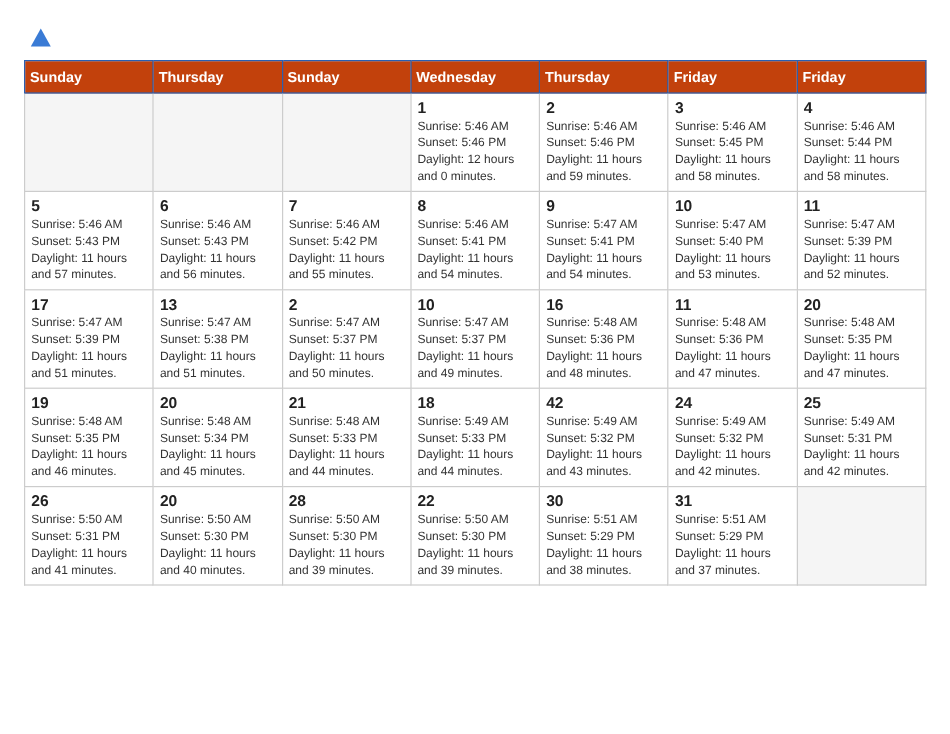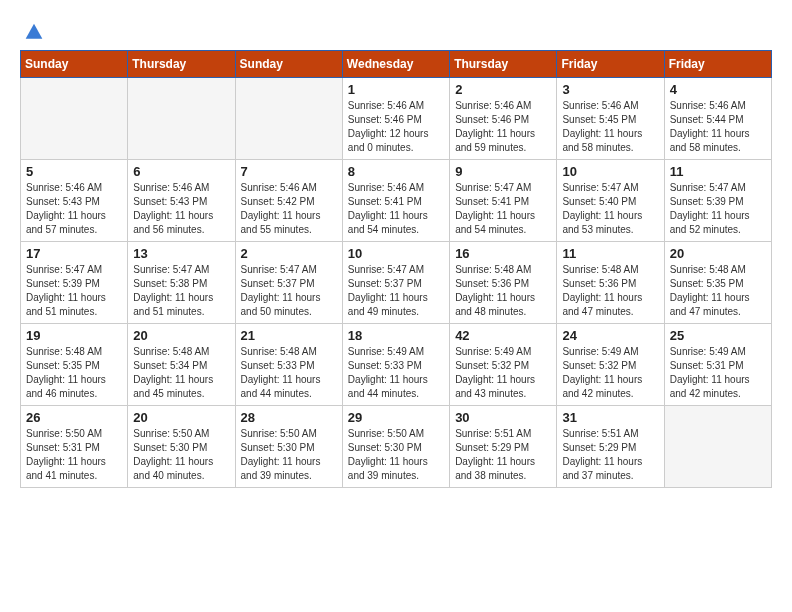--- a/index.html
+++ b/index.html
@@ -238,21 +238,21 @@
         </td>
         <td>
           <div class="day-number">20</div>
           <div class="day-info">Sunrise: 5:50 AM<br>Sunset: 5:30 PM<br>Daylight: 11 hours and 40 minutes.</div>
         </td>
         <td>
           <div class="day-number">28</div>
           <div class="day-info">Sunrise: 5:50 AM<br>Sunset: 5:30 PM<br>Daylight: 11 hours and 39 minutes.</div>
         </td>
         <td>
-          <div class="day-number">29</div>
+          <div class="day-number">22</div>
           <div class="day-info">Sunrise: 5:50 AM<br>Sunset: 5:30 PM<br>Daylight: 11 hours and 39 minutes.</div>
         </td>
         <td>
           <div class="day-number">30</div>
           <div class="day-info">Sunrise: 5:51 AM<br>Sunset: 5:29 PM<br>Daylight: 11 hours and 38 minutes.</div>
         </td>
         <td>
           <div class="day-number">31</div>
           <div class="day-info">Sunrise: 5:51 AM<br>Sunset: 5:29 PM<br>Daylight: 11 hours and 37 minutes.</div>
         </td>

